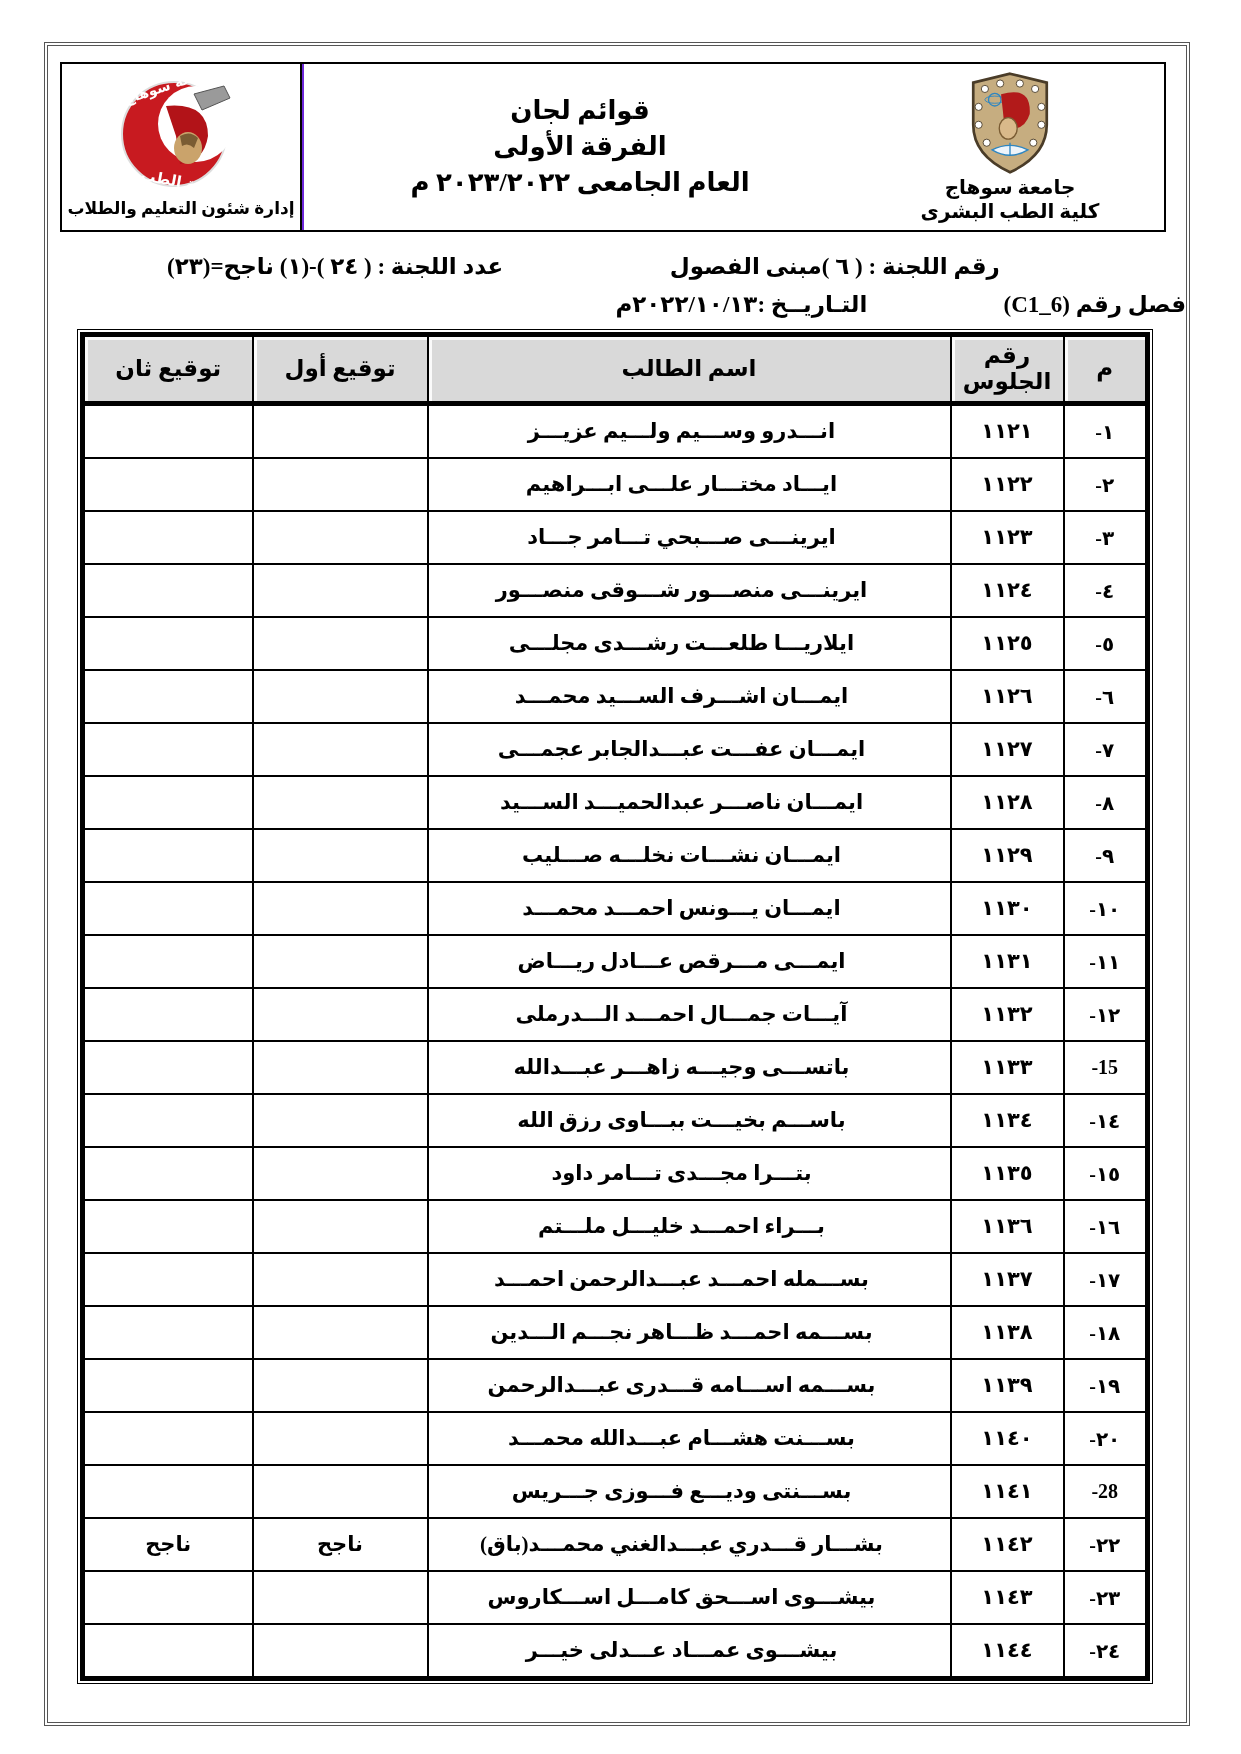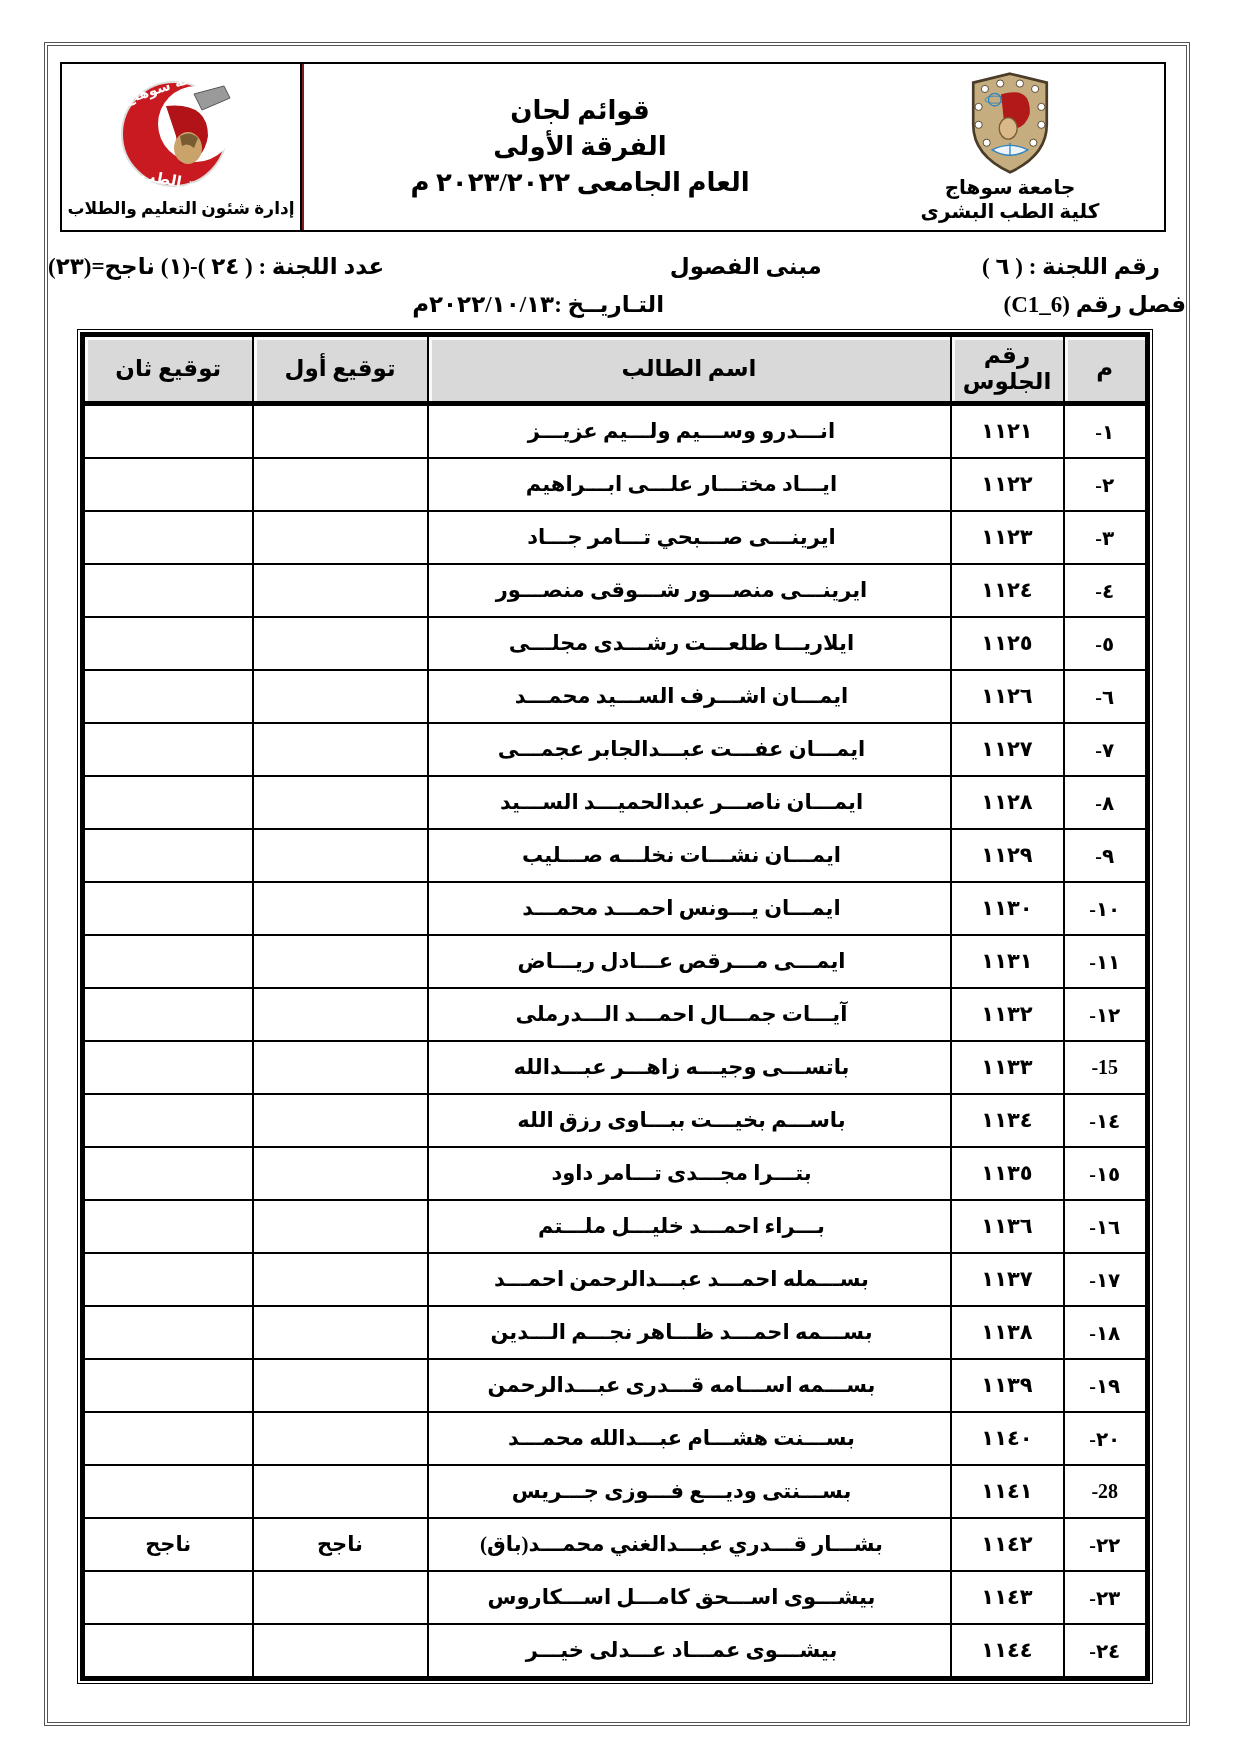--- a/index.html
+++ b/index.html
@@ -3,37 +3,37 @@
 <meta charset="utf-8">
 <style>
   html,body{margin:0;padding:0;background:#fff;}
   .page{position:relative;width:1241px;height:1754px;background:#fff;overflow:hidden;
         font-family:"Liberation Serif","DejaVu Sans",sans-serif;color:#000;}
   .frame{position:absolute;left:44px;top:42px;width:1138px;height:1676px;
          border:4px double #555;background:#fff;}
   
   .header-box{display:flex;flex-direction:row;margin:16px 20px 0 12px;height:166px;
               border:2px solid #000;}
-  .hcell{border-left:2px solid #7f1d1d;display:flex;flex-direction:column;align-items:center;justify-content:center;}
+  .hcell{border-left:2px solid #6d28d9;display:flex;flex-direction:column;align-items:center;justify-content:center;}
   .hcell:first-child{border-left:none;}
   .hcell-left{width:238px;border-left:none;border-right:2px solid #000;}
   .hcell-center{flex:1;}
   .hcell-right{width:308px;border-right:2px solid #000;border-left:none;}
   .header-box .hcell-left{order:1;}
   .header-box .hcell-center{order:2;}
   .header-box .hcell-right{order:3;border-right:none;}
   .dept-label{font-weight:bold;font-size:17px;direction:rtl;margin-top:0;}
   .title-line{direction:rtl;text-align:center;font-weight:bold;font-size:26px;line-height:36px;}
   .univ-name,.fac-name{direction:rtl;font-weight:bold;font-size:20px;line-height:24px;}
   
   .info-grid{direction:rtl;margin:10px 0 0 0;}
   .info-row{display:flex;direction:rtl;align-items:flex-end;height:38px;}
-  .ic1{width:32%;text-align:right;padding-right:26px;box-sizing:border-box;}
+  .ic1{width:32%;text-align:left;padding-right:26px;box-sizing:border-box;}
   .ic2{width:28%;}
-  .ic3{width:40%;text-align:left;}
+  .ic3{width:40%;text-align:right;}
   .info-row span{font-weight:bold;font-size:23px;direction:rtl;unicode-bidi:embed;}
   
   .students-table{direction:rtl;border-collapse:collapse;table-layout:fixed;
                   width:1065px;margin:14px 36px 0 auto;
                   border:5px solid #000;outline:1px solid #000;outline-offset:2px;}
   .students-table th{background:#d9d9d9;border:2px solid #000;border-bottom:5px solid #000;
                      font-weight:bold;font-size:23px;height:62px;line-height:26px;
                      box-shadow:inset 3px 3px 0 rgba(255,255,255,.85);}
   .students-table td{border:2px solid #000;height:49px;font-weight:bold;
                      text-align:center;vertical-align:middle;overflow:hidden;white-space:nowrap;}

